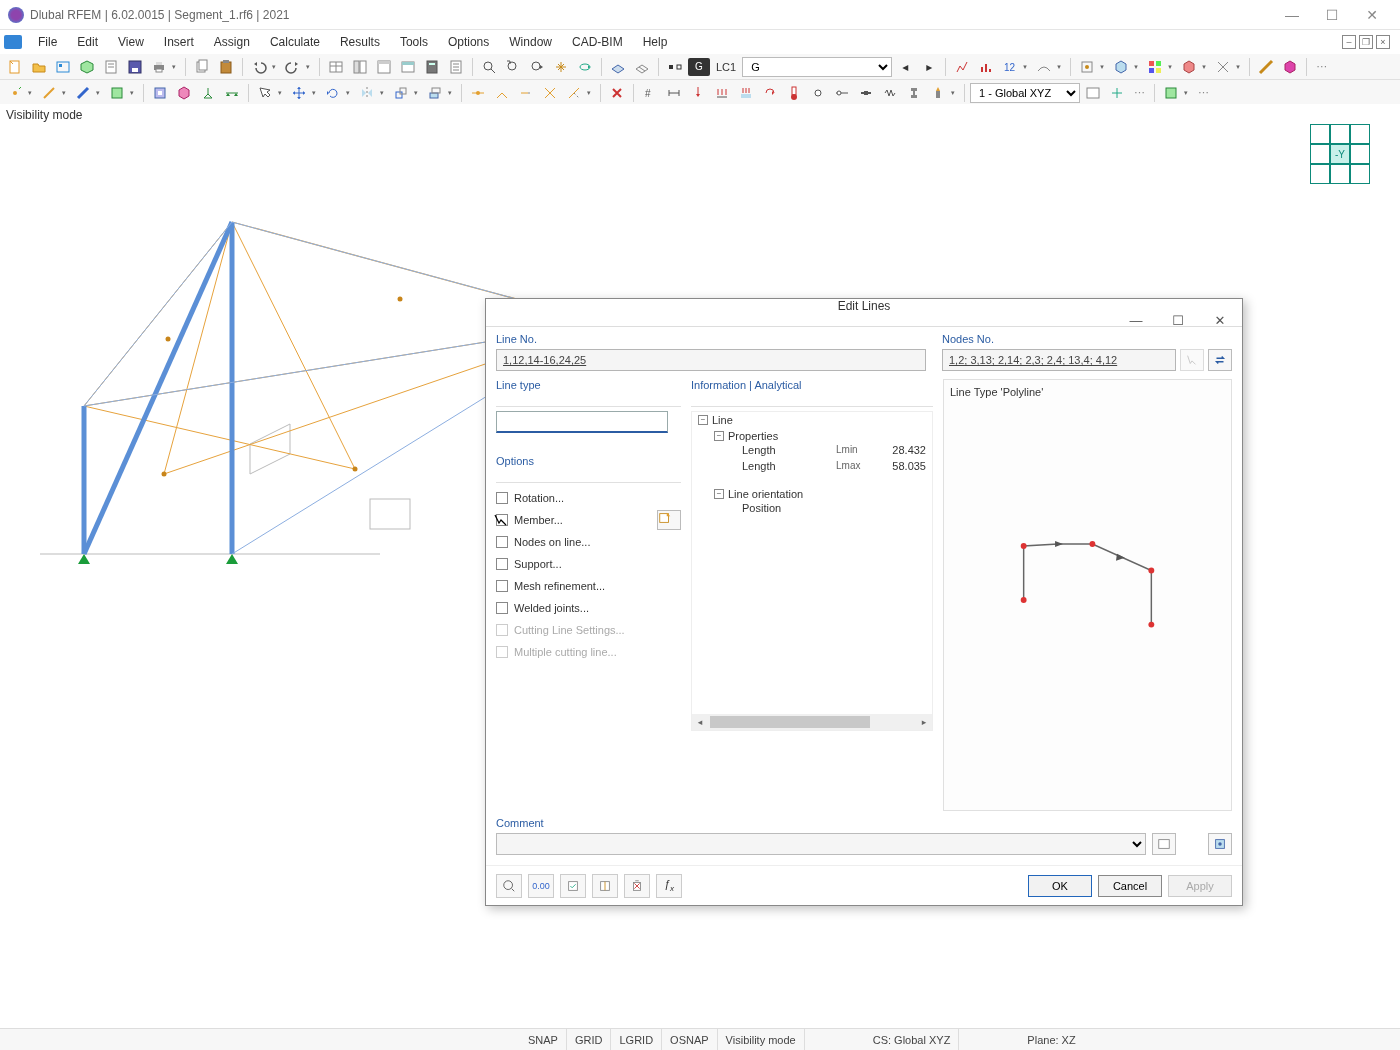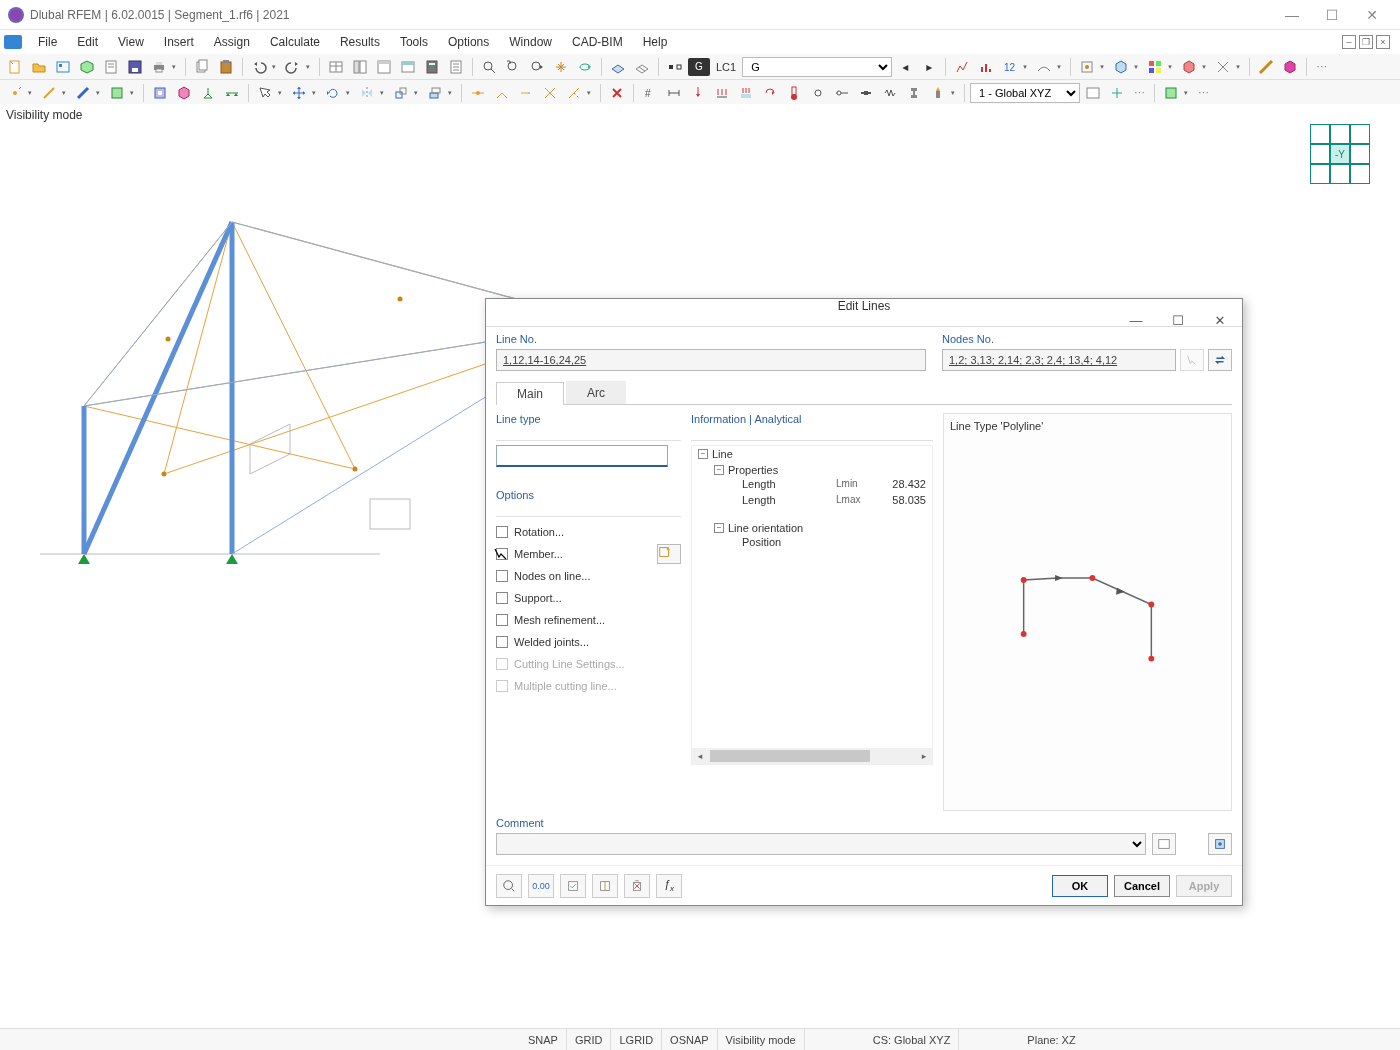--- a/index.html
+++ b/index.html
@@ -87,21 +87,21 @@
 .preview-lbl { font-size:11px; color:#333; margin-bottom:8px; }
 .preview-svg { width:100%; height:280px; }
 
 .comment-row { margin-top:6px; }
 .comment-row .cbox { display:flex; gap:6px; margin-top:3px; }
 .comment-row select { flex:1; height:22px; border:1px solid #bbb; background:#f5f5f5; }
 
 .dlg-footer { height:40px; display:flex; align-items:center; padding:8px 10px; gap:6px; border-top:1px solid #eee; }
 .dlg-footer .fic { width:26px; height:24px; border:1px solid #ccc; background:#f7f7f7; display:flex; align-items:center; justify-content:center; }
 .dlg-footer .spacer { flex:1; }
-.dlg-footer button { width:56px; height:22px; border:1px solid #888; background:#f2f2f2; font-size:11px;font-weight:bold; }
+.dlg-footer button { width:64px; height:22px; border:1px solid #888; background:#f2f2f2; font-size:11px; }
 .dlg-footer button.primary { border-color:#2266bb; }
 .dlg-footer button:disabled { color:#aaa; border-color:#ccc; }
 
 
 .statusbar { position:absolute; bottom:0; left:0; right:0; height:22px; background:#f7f7f7; border-top:1px solid #ddd; display:flex; align-items:center; font-size:11px; color:#444; }
 .statusbar .seg { padding: 0 8px; border-right:1px solid #ddd; height:100%; display:flex; align-items:center; }
 </style>
 </head>
 <body>
 
@@ -683,24 +683,20 @@
             </div>
           <div class="icon-btn">
               <svg width="14" height="14" viewBox="0 0 16 16">
                 <path d="M4 6h8l-2-2M12 10H4l2 2" fill="none" stroke="#2b5ca3" stroke-width="1.5"></path>
               </svg>
             </div>
         </div>
       </div>
     </div>
 
-    <div class="tabs">
-      <div class="tab active">Main</div>
-      <div class="tab">Arc</div>
-    </div>
 
     <div class="dlg-mid">
       <div class="col-left">
         <div class="panel-h">Line type</div>
         <div class="typebox"></div>
         <div class="panel-h" style="margin-top:14px">Options</div>
         <div class="opt-row">
             <div class="cb"></div>
             <span>Rotation...</span>
           </div>

